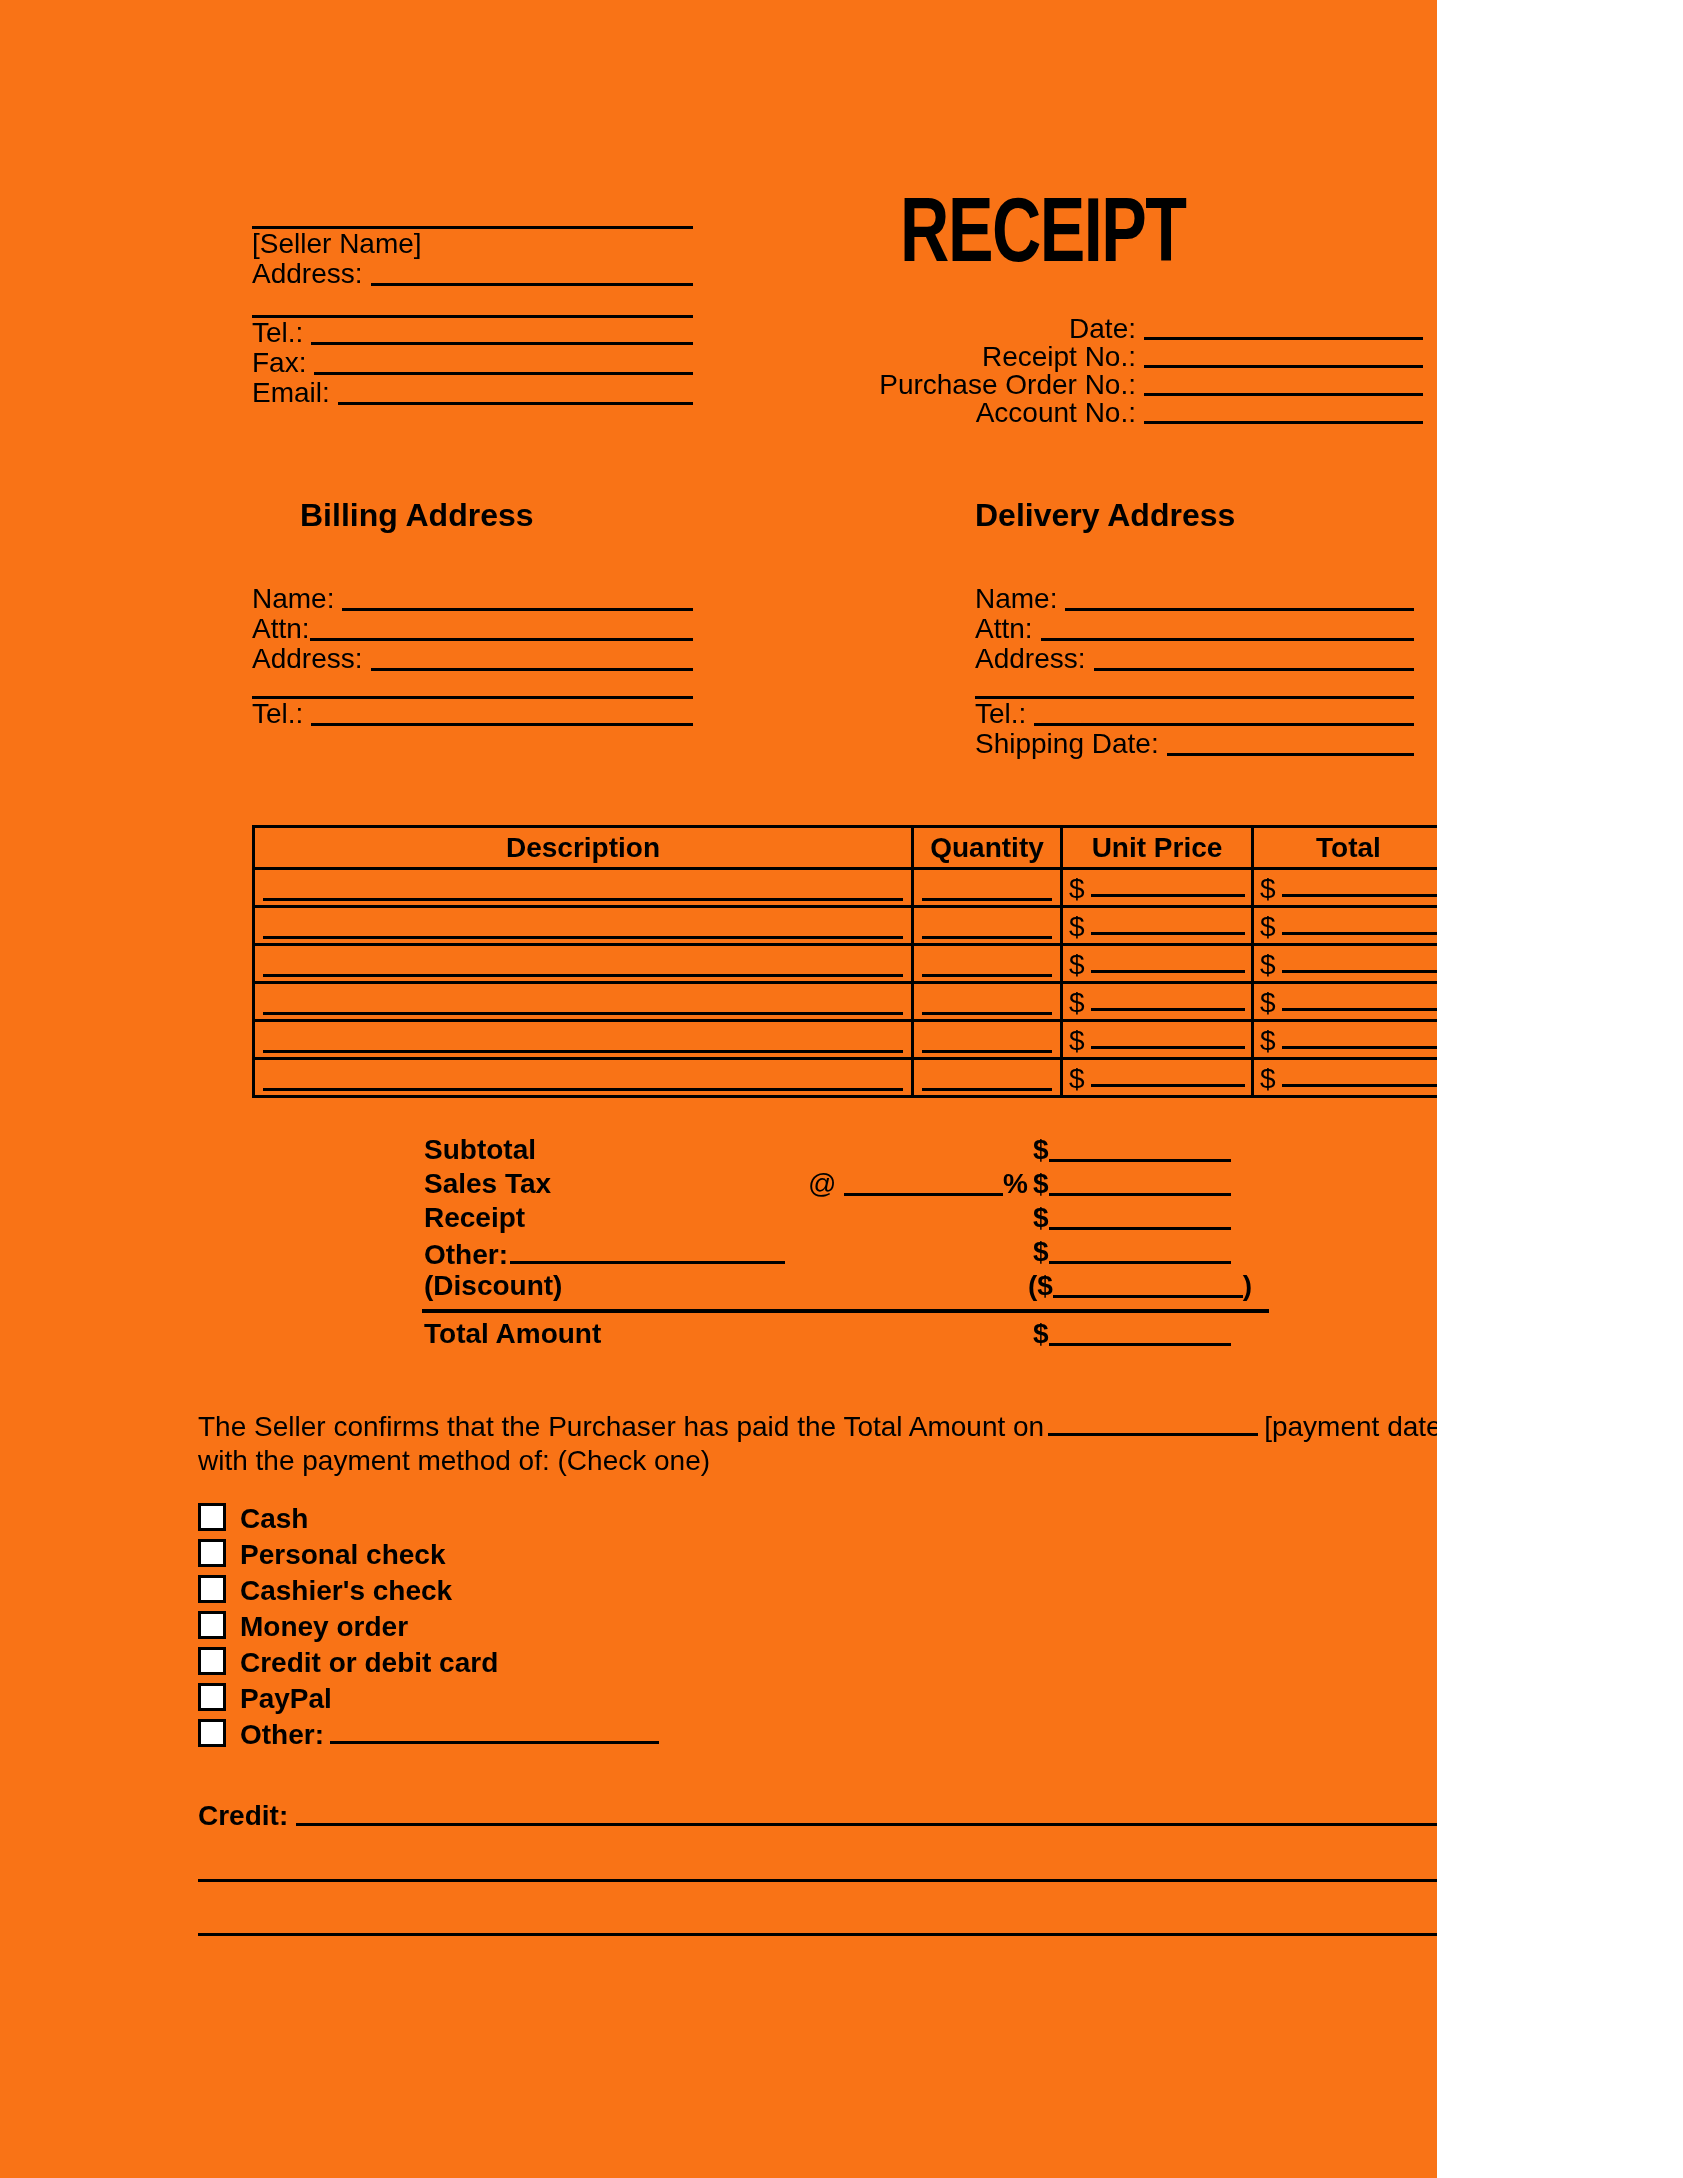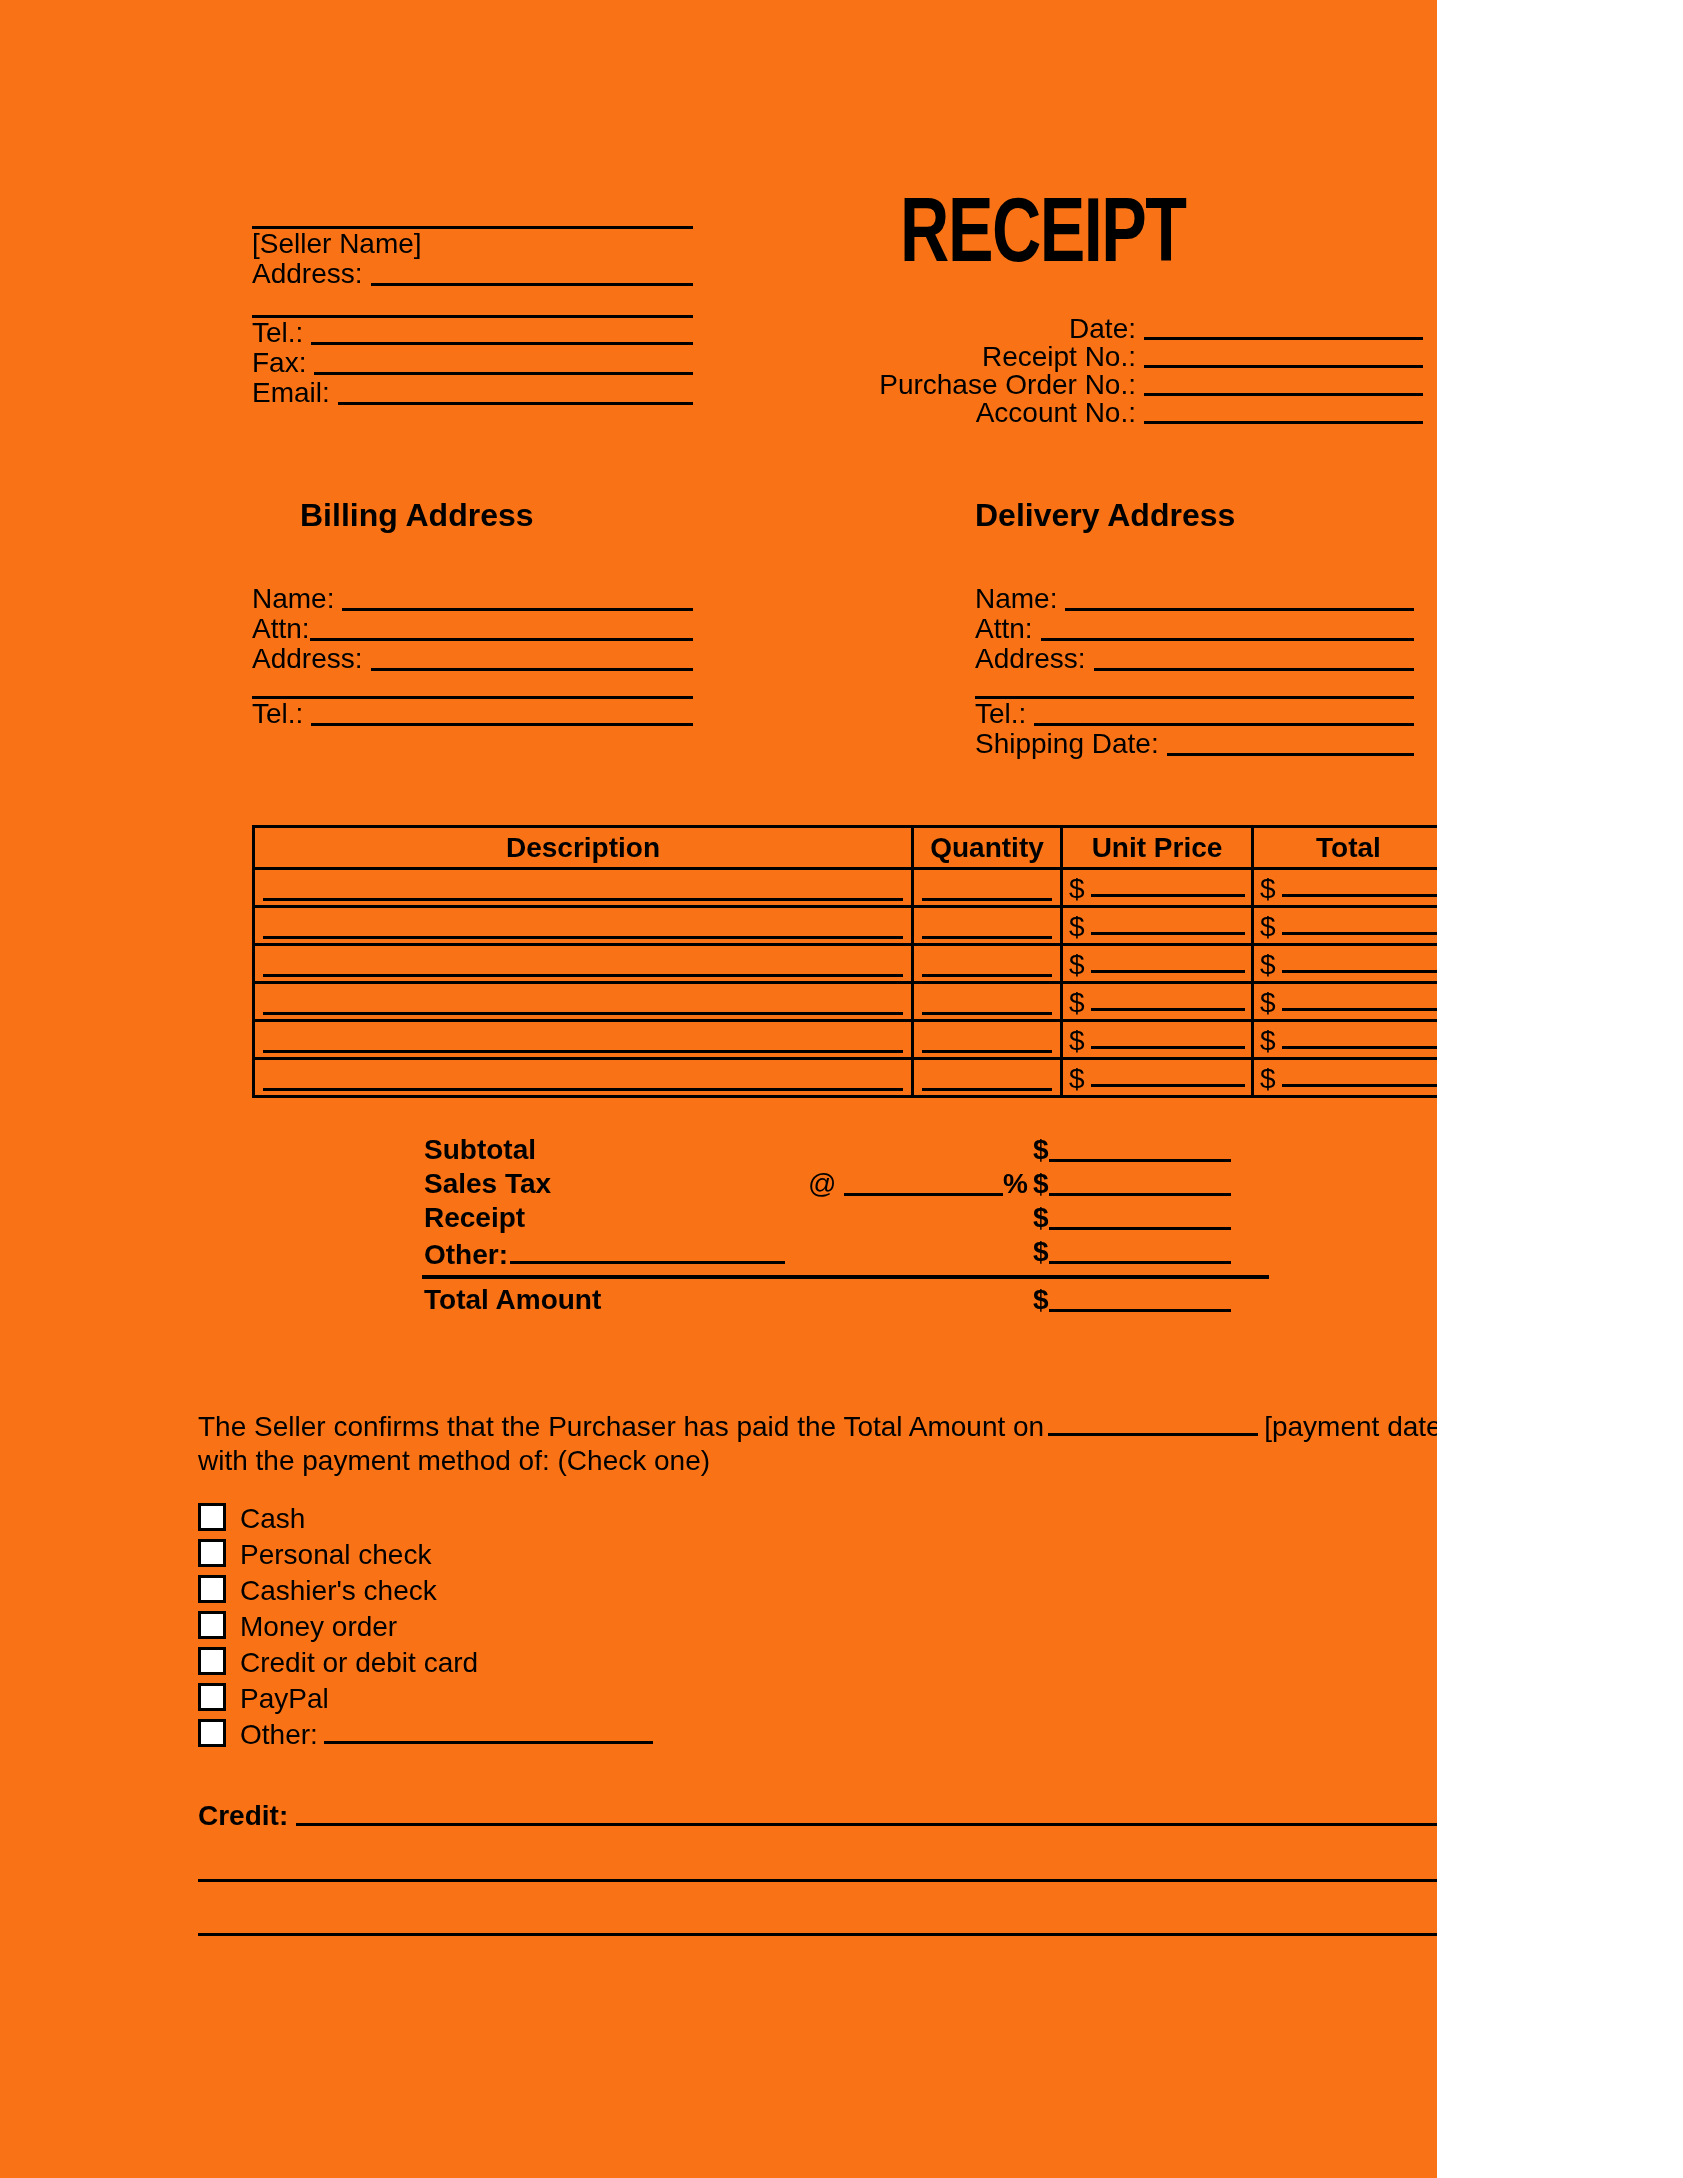--- a/index.html
+++ b/index.html
@@ -292,36 +292,44 @@
           <span class="fl noml"></span>
         </span>
     </div>
     <div class="trow">
       <span class="lb">Other:</span><span class="t-other-line"></span>
       <span class="t-amount">
           <span class="lb">$</span>
           <span class="fl noml"></span>
         </span>
     </div>
+    <div class="trow">
+      <span class="lb">(Discount)</span>
+      <span class="t-disc">
+          <span>($</span>
+          <span class="fl noml"></span>
+          <span>)</span>
+        </span>
+    </div>
     <div class="tdivider"></div>
     <div class="trow">
       <span class="lb">Total Amount</span>
       <span class="t-amount">
           <span class="lb">$</span>
           <span class="fl noml"></span>
         </span>
     </div>
   </div>
 
   <div class="abs para" style="left:198px; top:1410px; width:1289px;">
     <span>The Seller confirms that the Purchaser has paid the Total Amount on</span><span class="pblank"></span><span>[payment date]</span><br>
     <span>with the payment method of: (Check one)</span>
   </div>
 
-  <div class="abs" style="left:198px; top:1501px;">
+  <div class="abs" style="left:198px; top:1501px;font-weight:bold;">
     <div class="pm-item"><span class="cbox"></span><span>Cash</span></div>
     <div class="pm-item"><span class="cbox"></span><span>Personal check</span></div>
     <div class="pm-item"><span class="cbox"></span><span>Cashier's check</span></div>
     <div class="pm-item"><span class="cbox"></span><span>Money order</span></div>
     <div class="pm-item"><span class="cbox"></span><span>Credit or debit card</span></div>
     <div class="pm-item"><span class="cbox"></span><span>PayPal</span></div>
     <div class="pm-item"><span class="cbox"></span><span>Other:</span><span class="pm-other-line"></span></div>
   </div>
 
   <div class="abs" style="left:198px; top:1802px;">

